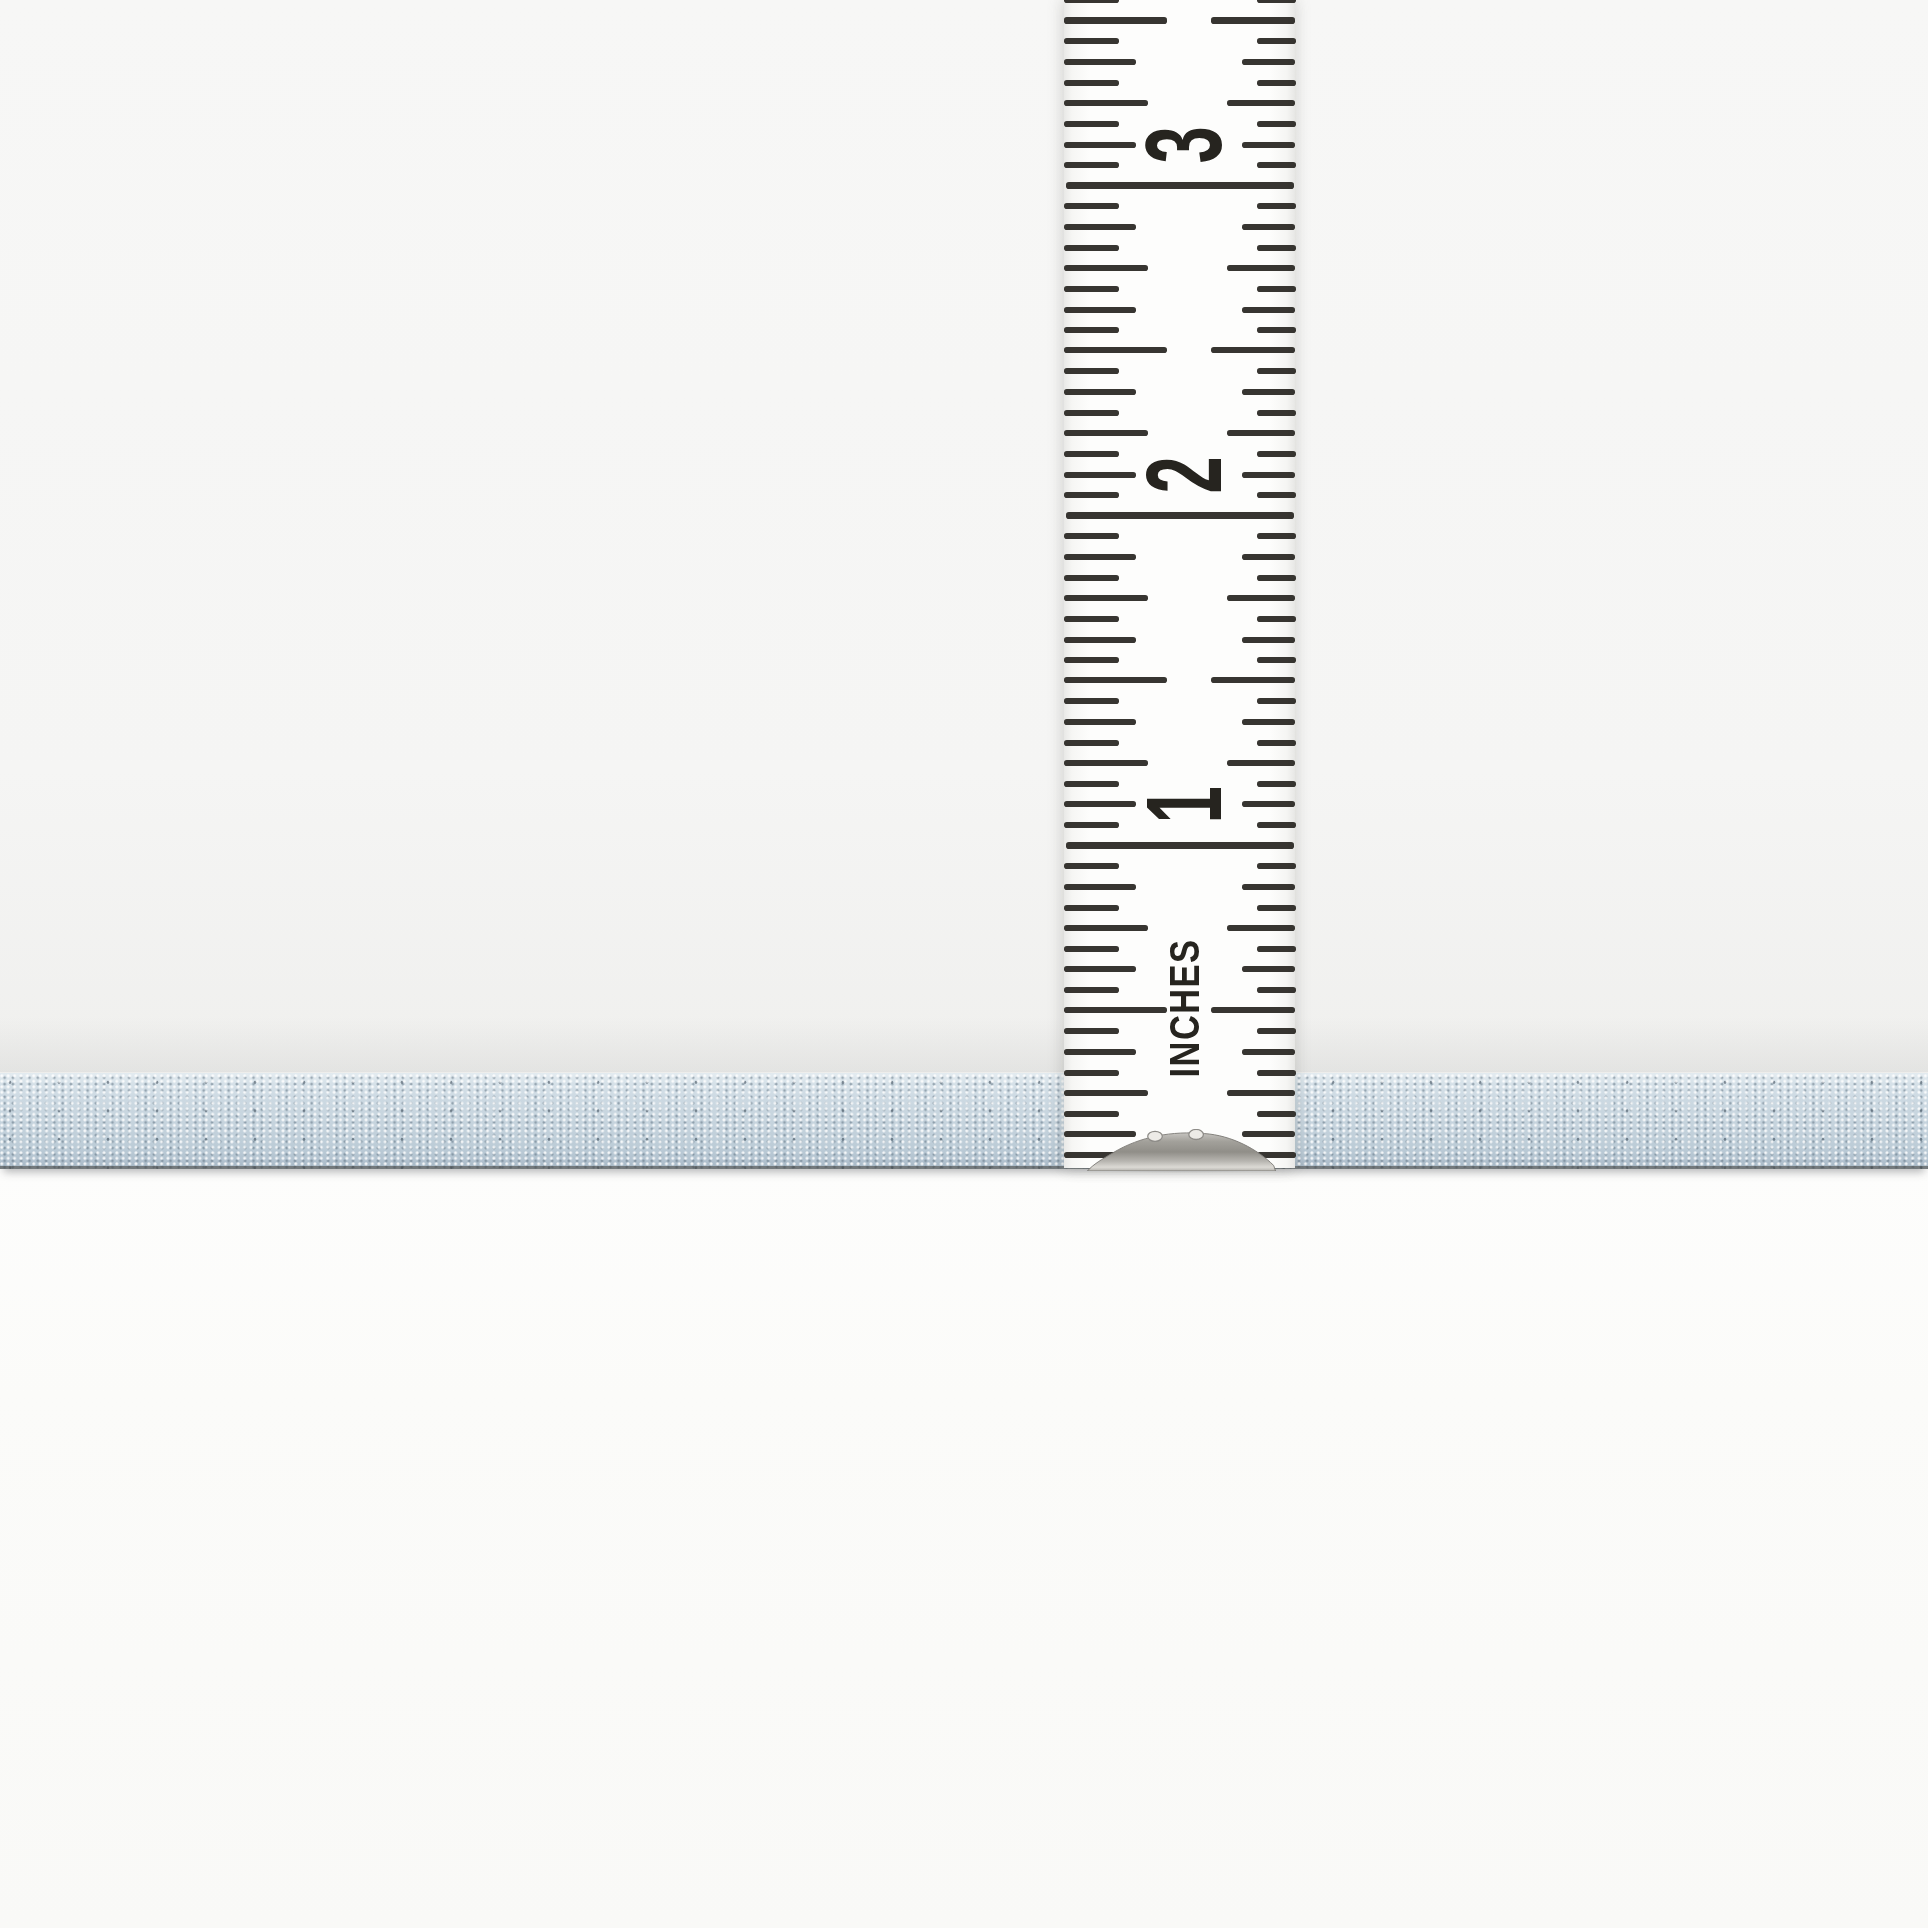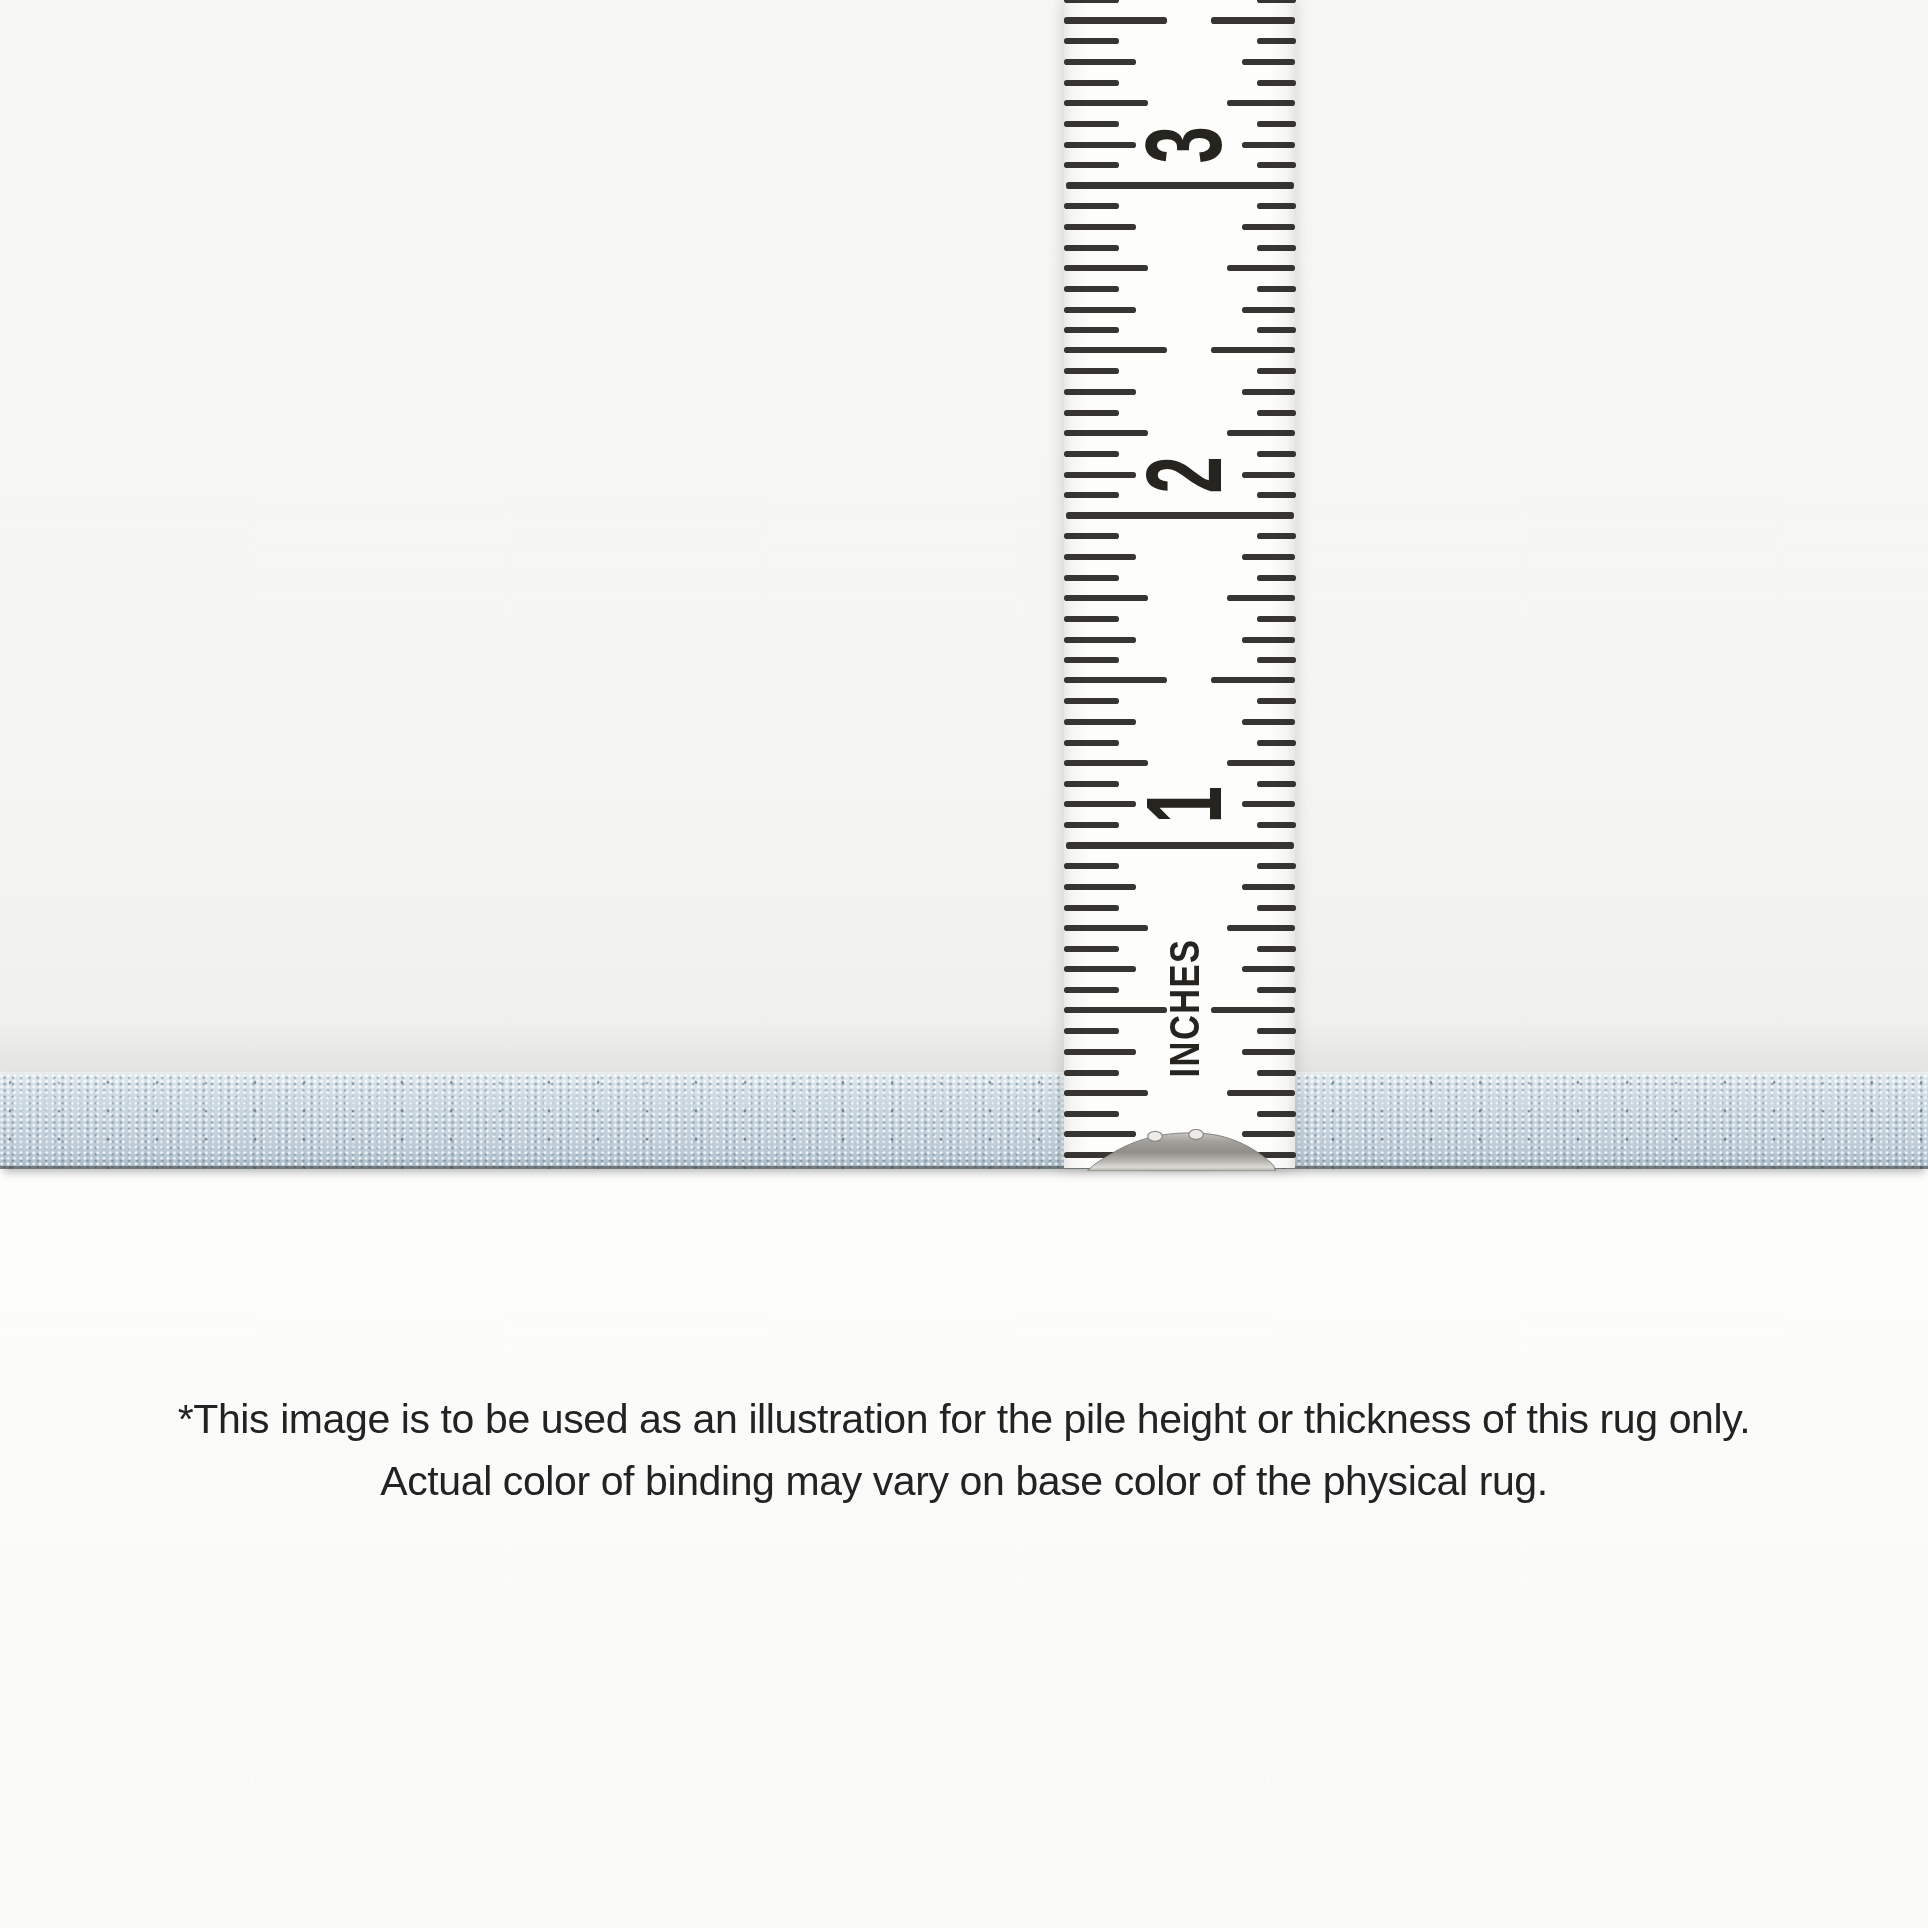--- a/index.html
+++ b/index.html
@@ -211,19 +211,15 @@
           <stop offset="0.9" stop-color="#dcdad5"></stop>
           <stop offset="1" stop-color="#b5b3ae"></stop>
         </linearGradient>
       </defs>
       <path d="M2,46 L208,46 L206,40 C188,22 160,7 130,5 C95,2 60,8 30,26 C18,33 8,39 2,46 Z" fill="url(#clipGrad)" stroke="#7b7975" stroke-width="1"></path>
       <ellipse cx="76" cy="8" rx="8" ry="5.5" fill="#edebe7" stroke="#8e8c88" stroke-width="1.4"></ellipse>
       <ellipse cx="121" cy="6" rx="8" ry="5.5" fill="#edebe7" stroke="#8e8c88" stroke-width="1.4"></ellipse>
     </svg>
   </div>
 
-  <div class="caption">
-    <div>*This image is to be used as an illustration for the pile height or thickness of this rug only.</div>
-    <div>Actual color of binding may vary on base color of the physical rug.</div>
-  </div>
 
 </div>
 
 
 </body></html>

